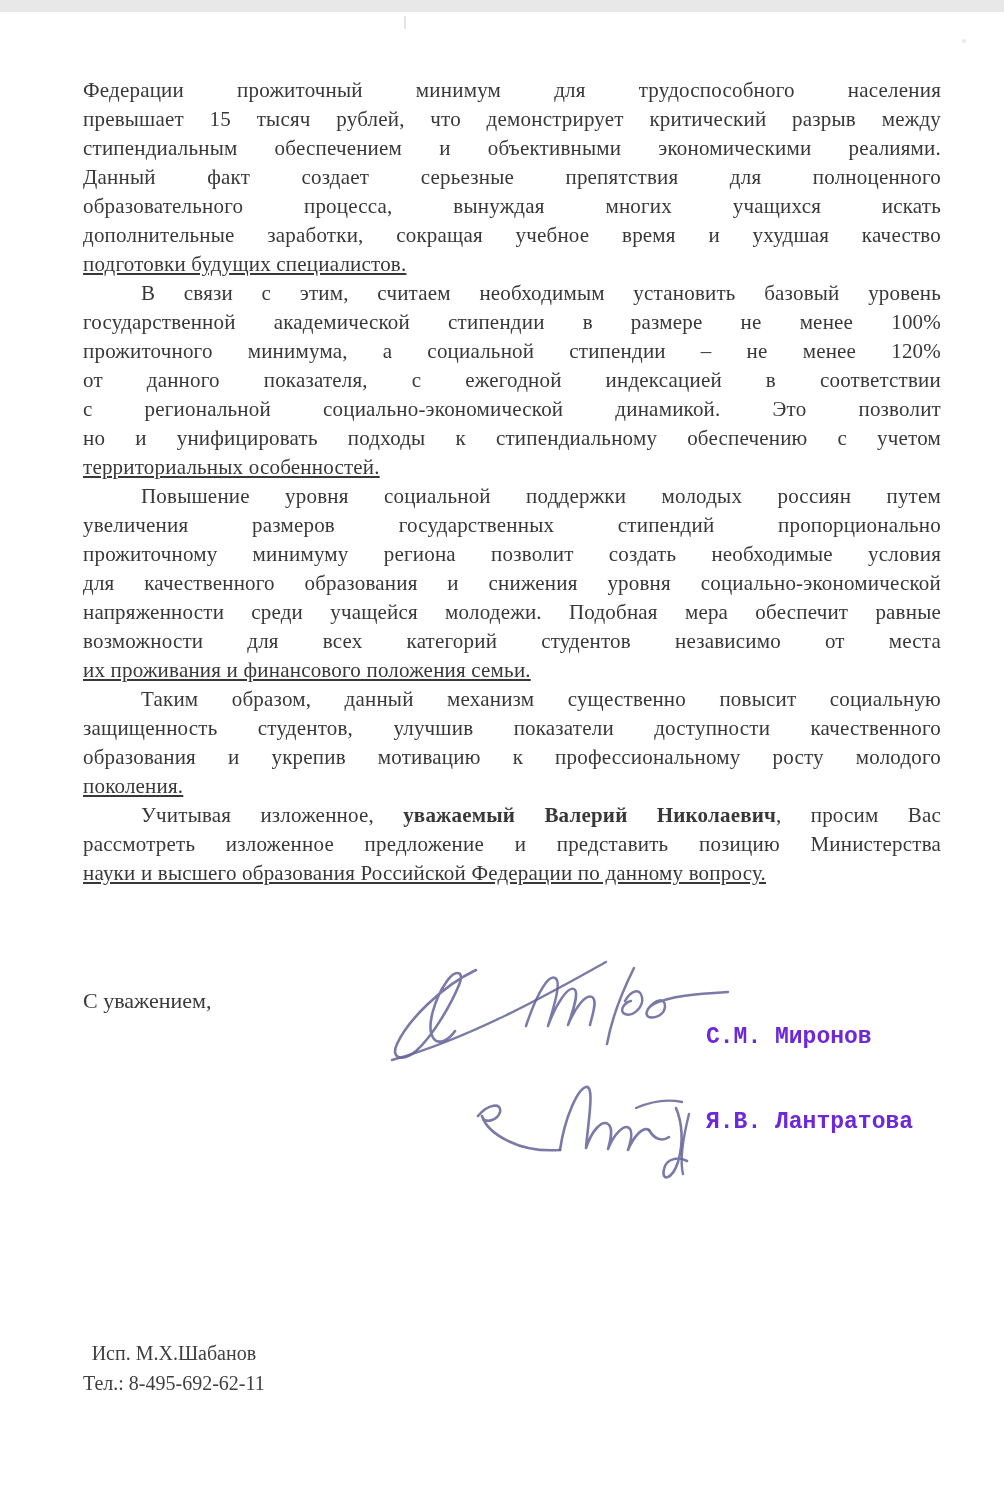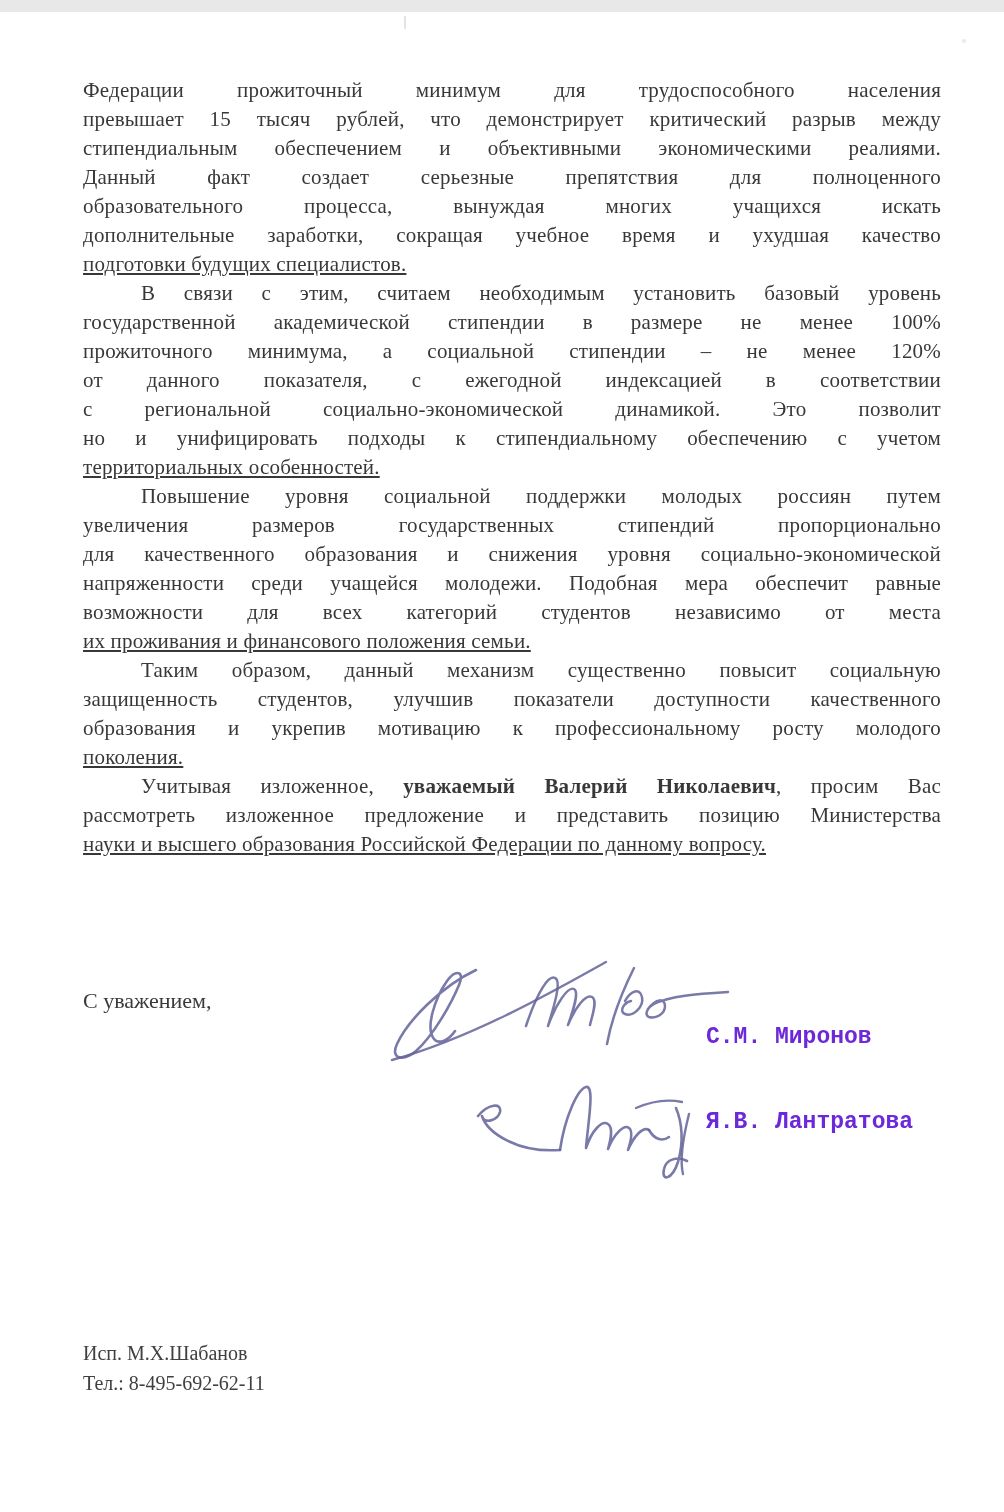--- a/index.html
+++ b/index.html
@@ -33,21 +33,21 @@
     font-size:23px; font-weight:bold; color:#6d28d9; white-space:nowrap;font-family:Liberation Mono, monospace;
   }
   .sig-name.mironov { top:1012px; }
   .sig-name.lantratova { top:1097px; }
   .sig { position:absolute; }
   .sig.mironov { left:378px; top:944px; }
   .sig.lantratova { left:468px; top:1056px; }
   .sig path { fill:none; stroke-linecap:round; stroke-linejoin:round; opacity:0.85; }
   .footer {
     position:absolute; left:83px; top:1326px;
-    font-size:20px; line-height:30px; color:#404040;
+    font-size:20px; line-height:30px; color:#404040;text-align:center;
   }
   .artifact { position:absolute; background:#c9c9c9; }
   .artifact.tick { left:404px; top:4px; width:2px; height:13px; opacity:0.5; }
   .artifact.speck { left:962px; top:27px; width:4px; height:4px; opacity:0.4; border-radius:2px; }
 </style>
 </head>
 <body>
 
 <div class="page" style="background: rgb(255, 255, 255);">
 
@@ -64,20 +64,21 @@
       <div class="line last"><span>подготовки будущих специалистов.</span></div>
       <div class="line indent"><span>В связи с этим, считаем необходимым установить базовый уровень</span></div>
       <div class="line"><span>государственной академической стипендии в размере не менее 100%</span></div>
       <div class="line"><span>прожиточного минимума, а социальной стипендии – не менее 120%</span></div>
       <div class="line"><span>от данного показателя, с ежегодной индексацией в соответствии</span></div>
       <div class="line"><span>с региональной социально-экономической динамикой. Это позволит</span></div>
       <div class="line"><span>но и унифицировать подходы к стипендиальному обеспечению с учетом</span></div>
       <div class="line last"><span>территориальных особенностей.</span></div>
       <div class="line indent"><span>Повышение уровня социальной поддержки молодых россиян путем</span></div>
       <div class="line"><span>увеличения размеров государственных стипендий пропорционально</span></div>
+      <div class="line"><span>прожиточному минимуму региона позволит создать необходимые условия</span></div>
       <div class="line"><span>для качественного образования и снижения уровня социально-экономической</span></div>
       <div class="line"><span>напряженности среди учащейся молодежи. Подобная мера обеспечит равные</span></div>
       <div class="line"><span>возможности для всех категорий студентов независимо от места</span></div>
       <div class="line last"><span>их проживания и финансового положения семьи.</span></div>
       <div class="line indent"><span>Таким образом, данный механизм существенно повысит социальную</span></div>
       <div class="line"><span>защищенность студентов, улучшив показатели доступности качественного</span></div>
       <div class="line"><span>образования и укрепив мотивацию к профессиональному росту молодого</span></div>
       <div class="line last"><span>поколения.</span></div>
       <div class="line indent"><span>Учитывая изложенное, </span><span class="bold">уважаемый Валерий Николаевич</span><span>, просим Вас</span></div>
       <div class="line"><span>рассмотреть изложенное предложение и представить позицию Министерства</span></div>

